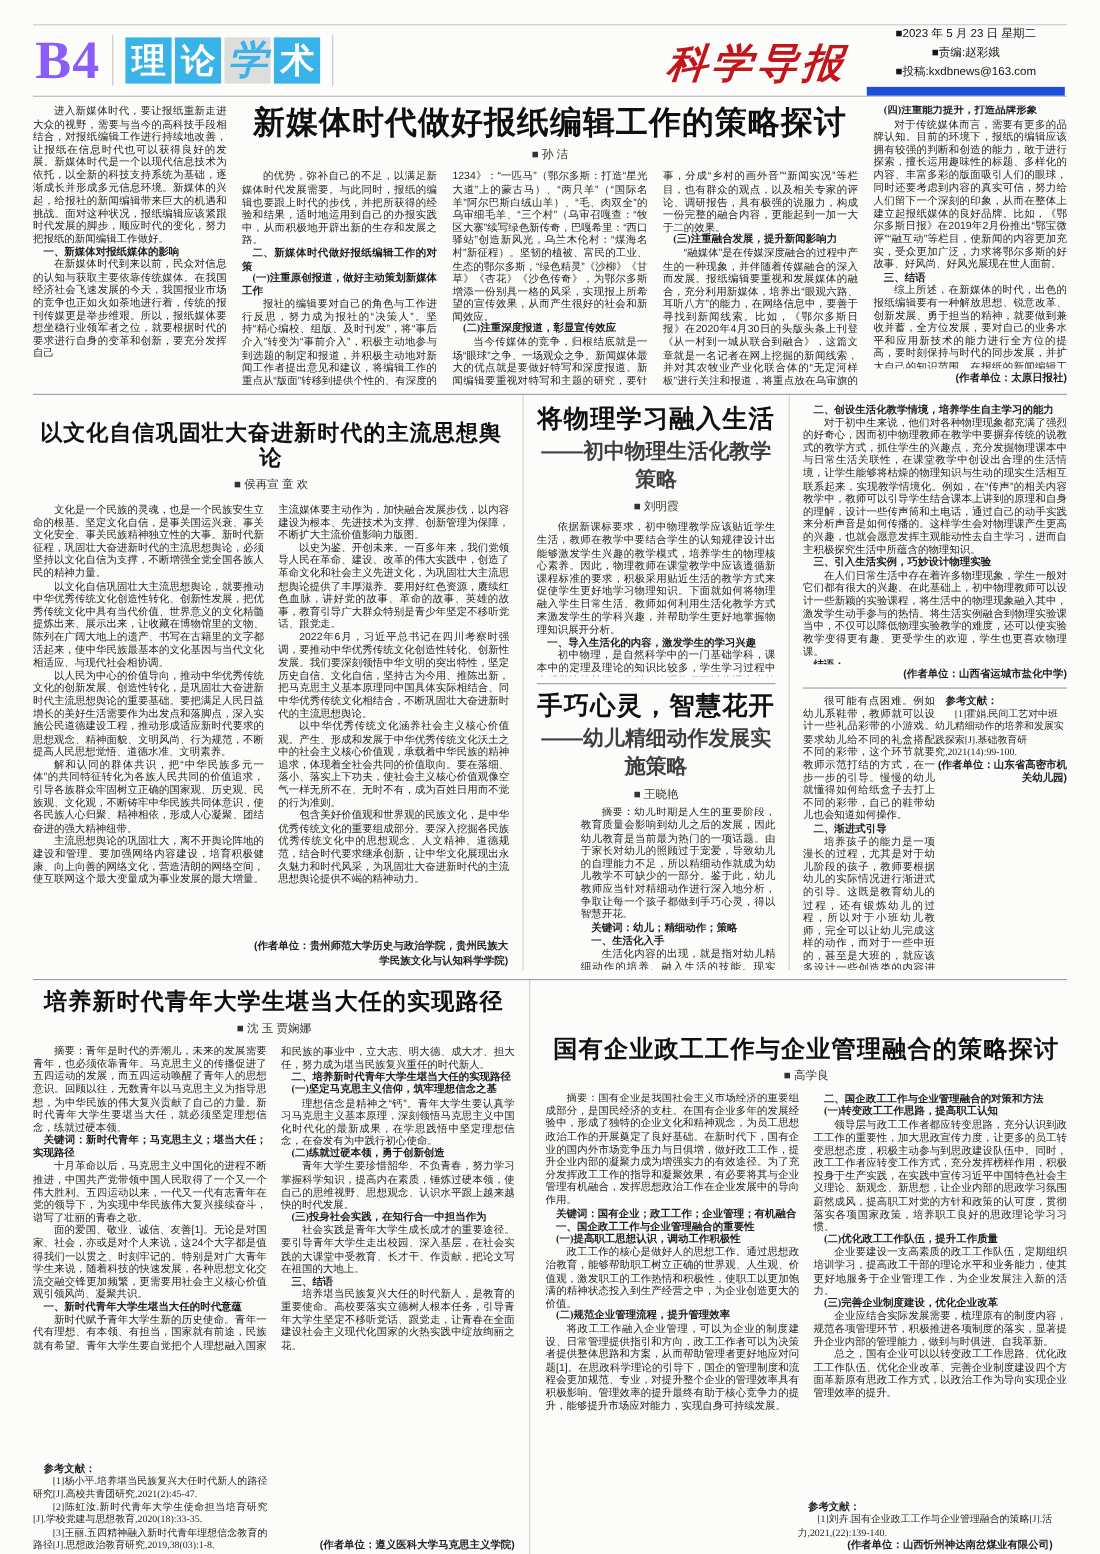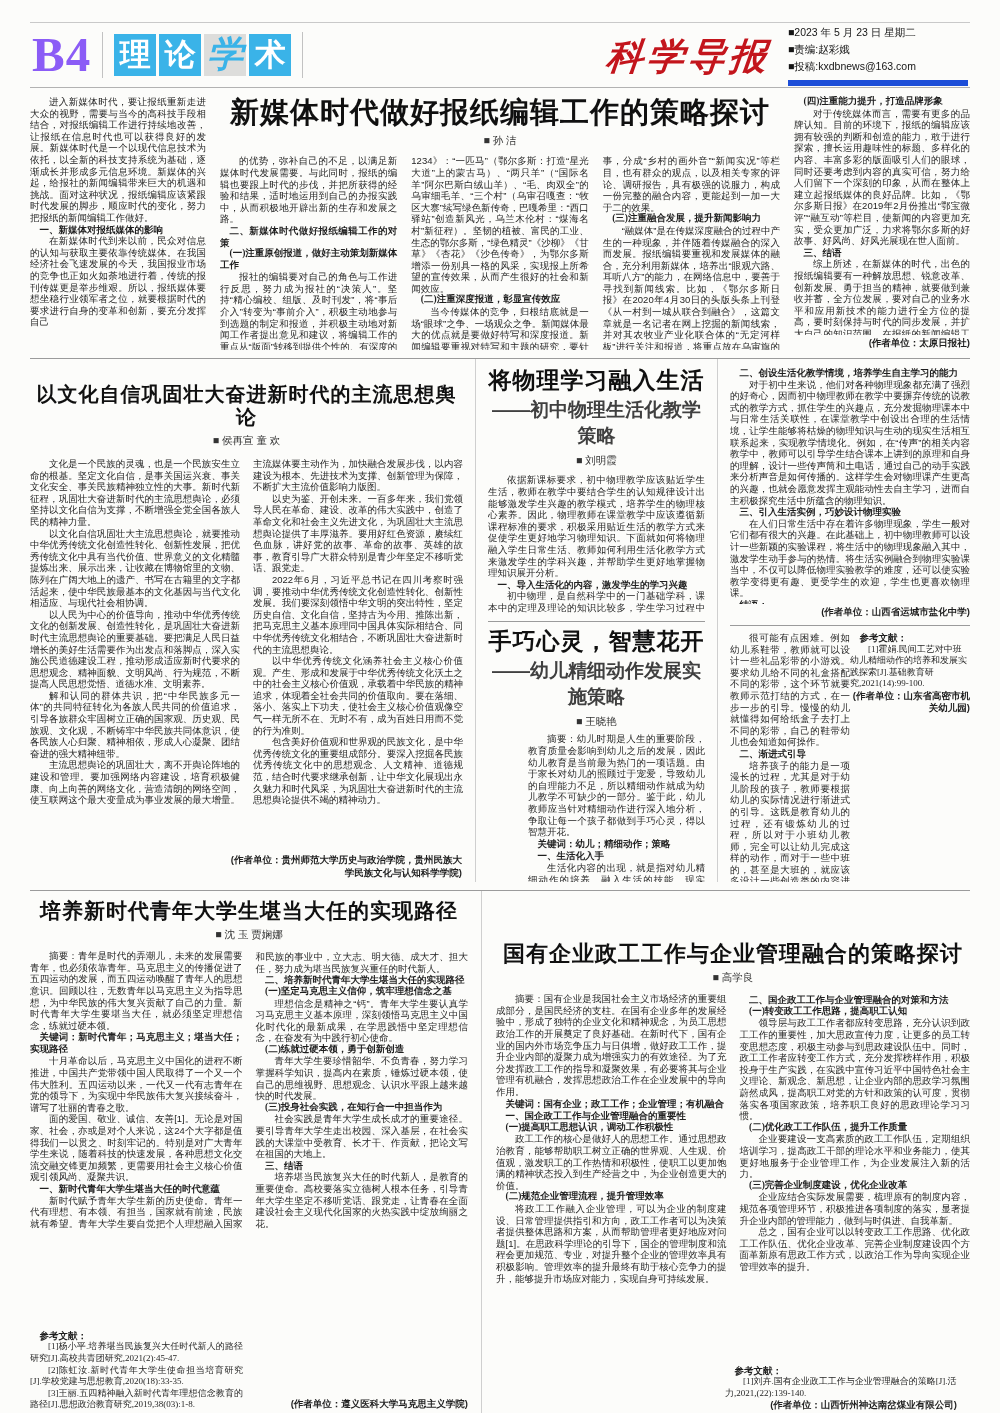--- a/index.html
+++ b/index.html
@@ -26,22 +26,22 @@
   .pageno{font-family:"Liberation Serif",serif;font-weight:700;font-size:49px;line-height:1;letter-spacing:1px;color:#8b5cf6;}
   .hdiv{width:1px;height:46px;background:#c2c2c2;margin:0 11px;}
   .logo{display:flex;gap:3px;align-items:center;}
   .lsq{width:42px;height:42px;display:flex;align-items:center;justify-content:center;
        font-size:31px;font-weight:700;color:#fff;background:var(--blue);}
   .lsq.alt{background:#dddddb;color:var(--blue);font-family:"DejaVu Serif",serif;
        font-style:italic;font-size:36px;font-weight:900;}
   .hdr-r{display:flex;align-items:flex-end;gap:18px;}
   .masthead{font-family:"DejaVu Serif",serif;color:var(--red);font-size:37px;font-weight:900;
        font-style:italic;letter-spacing:4px;transform:skewX(-6deg);padding-bottom:4px;}
-  .pub{font-size:10.5px;line-height:17px;color:#151515;border-bottom:6px solid #1d4ed8;
-       padding-bottom:5px;min-width:180px;}
+  .pub{font-size:10.5px;line-height:17px;color:#151515;border-bottom:8px solid #1d4ed8;
+       padding-bottom:5px;min-width:180px;text-align:center;}
 
   
   .flow{font-size:9.5px;line-height:11.6px;text-align:justify;color:var(--ink);}
   .flow p{margin:0;}
   .t-p{text-indent:2em;}
   .t-h{font-weight:700;text-indent:1em;}
   .t-hk{font-weight:700;text-indent:1em;font-family:"Liberation Serif",serif;}
   .t-kai{font-family:"Liberation Serif",serif;text-indent:2em;}
   .t-kw{font-family:"Liberation Serif",serif;font-weight:700;text-indent:1em;}
   .t-ref{font-family:"Liberation Serif",serif;font-size:9px;text-indent:2em;}

